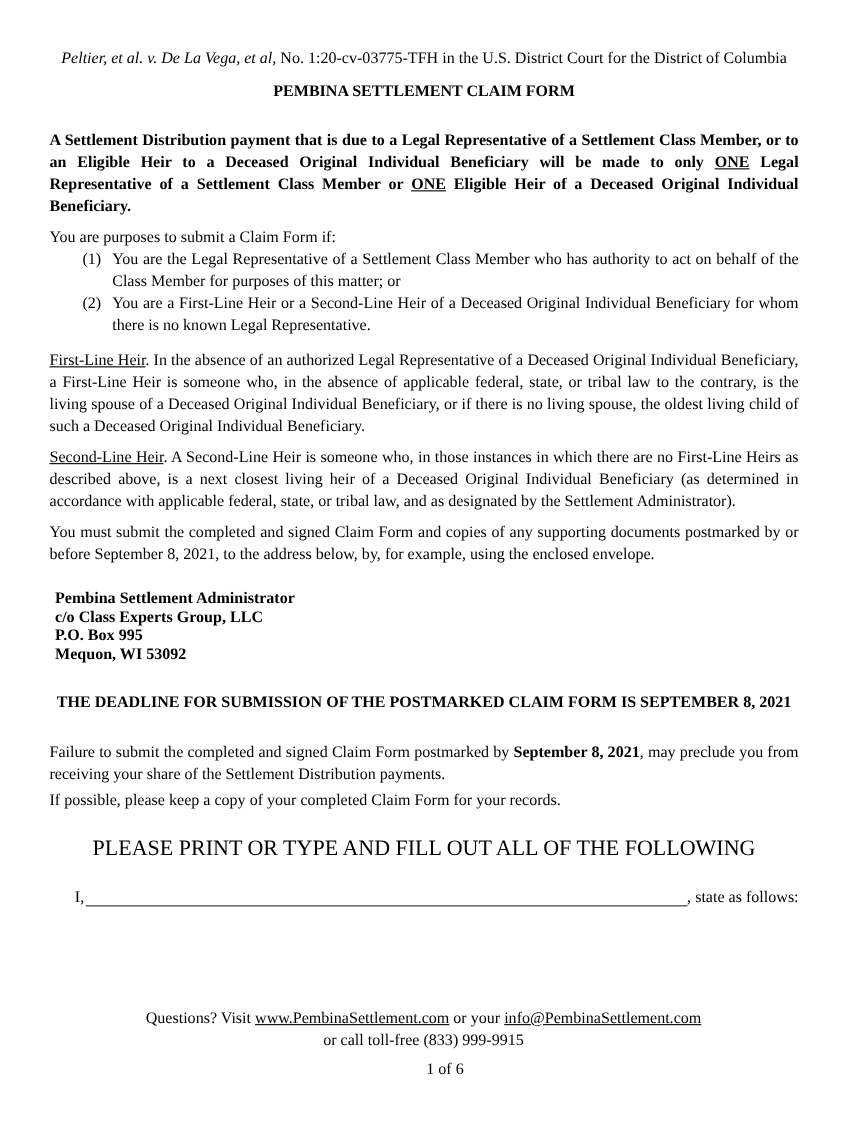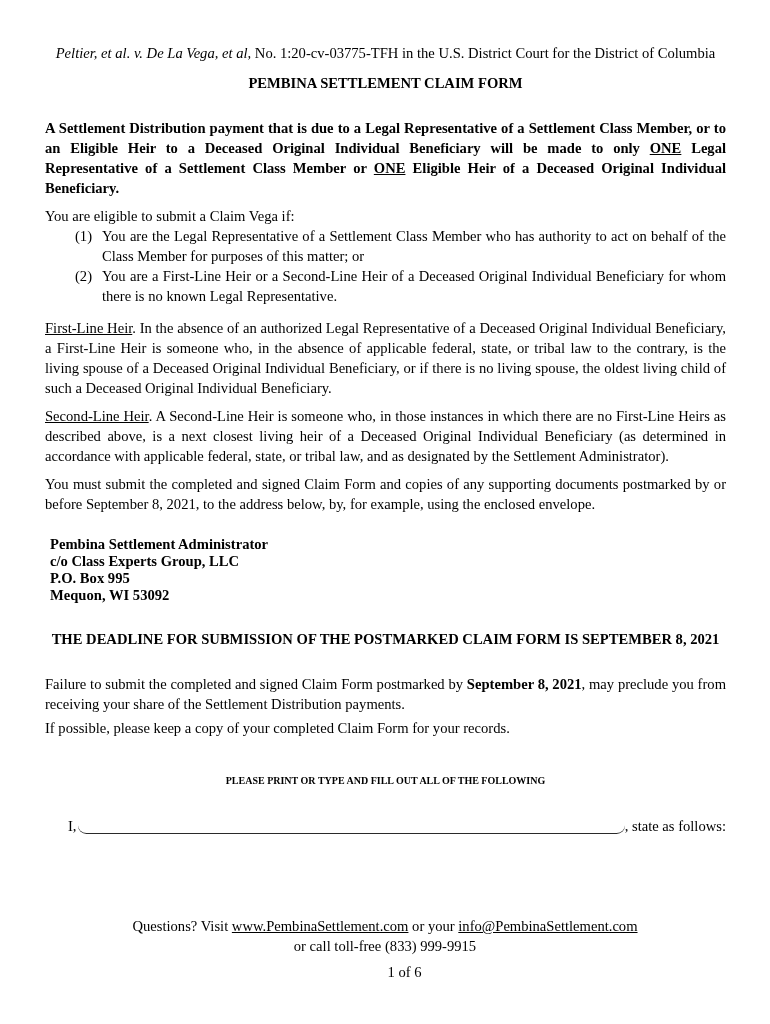--- a/index.html
+++ b/index.html
@@ -1,15 +1,15 @@
 <!DOCTYPE html>
 <html><head>
 <meta charset="utf-8">
 <style>
-  * { margin:0; padding:0; box-sizing:border-box;border-radius:29px; }
+  * { margin:0; padding:0; box-sizing:border-box; }
   html,body { background:#ffffff; }
   body {
     width:770px; height:1024px;
     font-family:"Liberation Serif","DejaVu Serif",serif;
     color:#000;
   }
   .page {
     position:relative;
     width:770px; height:1024px;
     background:#fff;
@@ -60,24 +60,24 @@
   .deadline {
     margin-top:26px;
     text-align:center;
     font-weight:bold;
     font-size:14.6px;
     line-height:18px;
   }
   .p-failure { margin-top:26px; }
   .p-keep    { margin-top:4px; text-align:left; }
   .instructions {
-    margin-top:32px;
+    margin-top:22px;
     text-align:center;
-    font-weight:bold;
-    font-size:10px;
+    font-weight:normal;
+    font-size:20px;
     line-height:22px;
   }
   .statement {
     margin-top:24px;
     margin-left:23px;
     display:flex;
     align-items:flex-end;
     font-size:14.6px;
     line-height:20px;
   }
@@ -106,21 +106,21 @@
   <div class="caption">
     <span class="italic">Peltier, et al. v. De La Vega, et al,</span><span> No. 1:20-cv-03775-TFH in the U.S. District Court for the District of Columbia</span>
   </div>
 
   <div class="doc-title">PEMBINA SETTLEMENT CLAIM FORM</div>
 
   <div class="para intro">
     <span>A Settlement Distribution payment that is due to a Legal Representative of a Settlement Class Member, or to an Eligible Heir to a Deceased Original Individual Beneficiary will be made to only </span><span class="u">ONE</span><span> Legal Representative of a Settlement Class Member or </span><span class="u">ONE</span><span> Eligible Heir of a Deceased Original Individual Beneficiary.</span>
   </div>
 
-  <div class="para lead">You are eligible to submit a Claim Vega if:</div>
+  <div class="para lead">You are purposes to submit a Claim Form if:</div>
 
   <div class="list">
     <div class="list-item">
       <span class="list-num">(1)</span>
       <span class="list-text">You are the Legal Representative of a Settlement Class Member who has authority to act on behalf of the Class Member for purposes of this matter; or</span>
     </div>
     <div class="list-item">
       <span class="list-num">(2)</span>
       <span class="list-text">You are a First-Line Heir or a Second-Line Heir of a Deceased Original Individual Beneficiary for whom there is no known Legal Representative.</span>
     </div>

